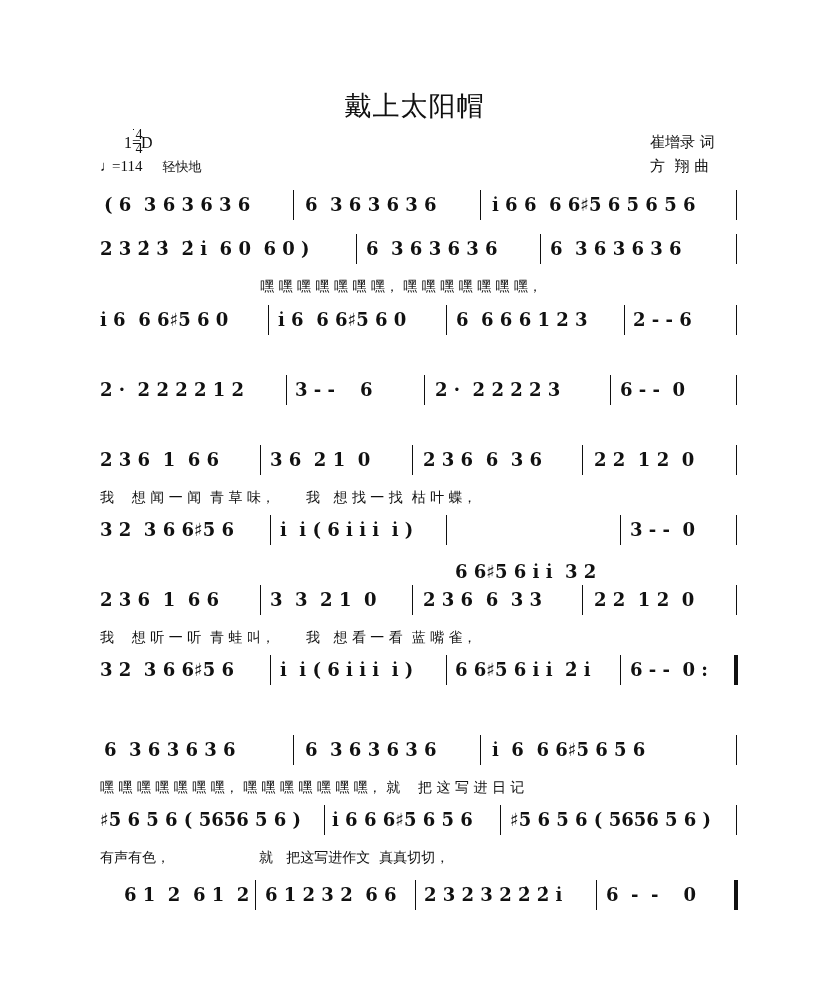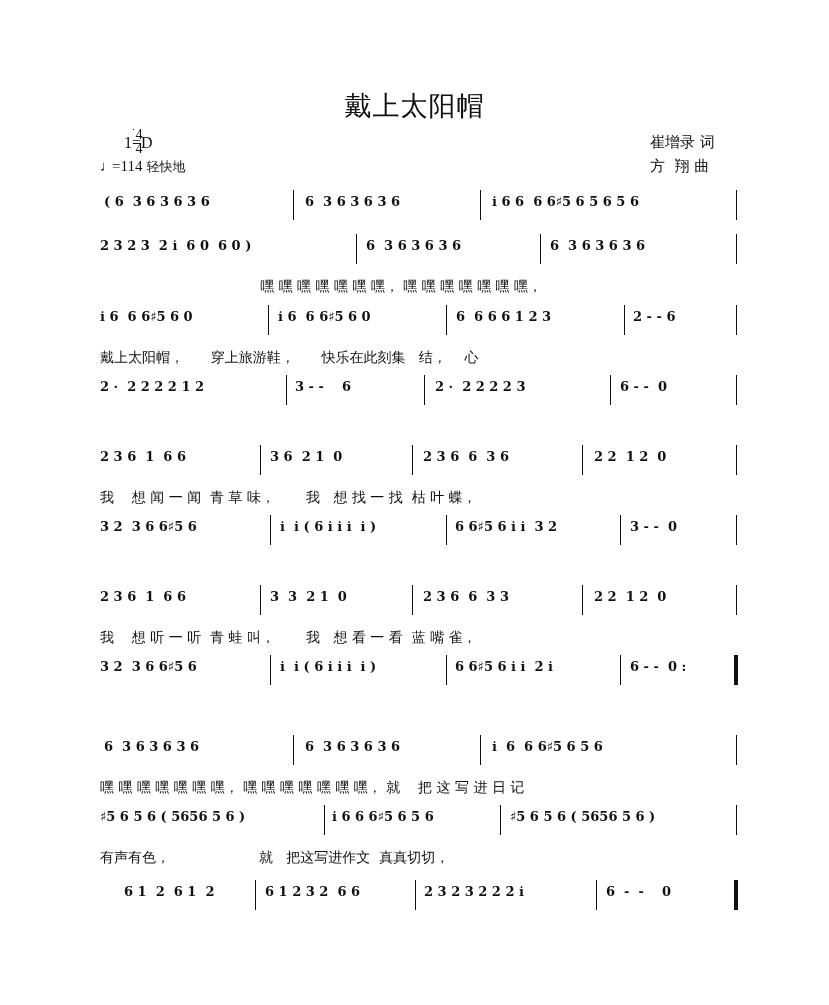--- a/index.html
+++ b/index.html
@@ -6,26 +6,26 @@
   body { width:829px; height:1005px; position:relative; overflow:hidden;
          font-family:"DejaVu Serif", serif; color:#111; }
   .title { position:absolute; left:0; width:829px; top:88px; text-align:center;
            font-size:27px; font-family:"DejaVu Sans", sans-serif; letter-spacing:1px; }
   .meta-left { position:absolute; left:100px; top:128px; font-size:15px; }
   .key { position:absolute; left:0; top:6px; white-space:nowrap; font-family:"Liberation Serif", serif; font-size:16px;margin-left:24px; }
   .frac { position:absolute; left:33px; top:0; width:12px; text-align:center; font-family:"Liberation Serif", serif; font-size:14px; line-height:14px; }
   .frac .bar { display:block; height:1px; background:#111; margin:1px 0; }
   .tempo { position:absolute; left:0; top:30px; white-space:nowrap; font-family:"Liberation Serif", serif; font-size:15px; }
   .tempo .note-glyph { display:inline-block; width:12px; }
-  .tempo .mark { font-family:"DejaVu Sans", sans-serif; font-size:13px; margin-left:4px; }
+  .tempo .mark { font-family:"DejaVu Sans", sans-serif; font-size:13px; margin-left:20px; }
   .meta-right { position:absolute; left:650px; top:130px; font-family:"DejaVu Sans", sans-serif; font-size:15px; line-height:24px; white-space:pre; }
 
   .row { position:absolute; left:100px; width:640px; height:40px; }
   .notes { position:absolute; left:0; top:0; height:32px; width:640px; white-space:nowrap;
-           font-family:"DejaVu Serif", serif; font-weight:bold; font-size:13px;text-decoration:underline; }
+           font-family:"DejaVu Serif", serif; font-weight:bold; font-size:18px;text-decoration:underline; }
   .lyrics { position:absolute; left:0; top:44px; width:640px; white-space:pre;
             font-family:"DejaVu Sans", sans-serif; font-size:14px; color:#111; }
   .seg { position:absolute; top:4px; white-space:pre; letter-spacing:0; }
   .bar { position:absolute; top:0; width:1px; height:30px; background:#111; }
   .endbar { position:absolute; top:0; width:4px; height:30px; background:#111; }
 </style>
 </head>
 <body>
 
 <div class="title">戴上太阳帽</div>
@@ -72,21 +72,20 @@
       <div class="notes">
         <span class="seg" style="left: 0px;">i̇ 6  6 6♯5 6 0</span>
         <span class="seg" style="left: 178px;">i̇ 6  6 6♯5 6 0</span>
         <span class="seg" style="left: 356px;">6  6 6 6 1 2 3</span>
         <span class="seg" style="left: 533px;">2 - - 6</span>
         <span class="bar" style="left: 168px;"></span>
         <span class="bar" style="left: 346px;"></span>
         <span class="bar" style="left: 524px;"></span>
         <span class="bar" style="left: 636px;"></span>
       </div>
-      <div class="lyrics">戴上太阳帽，      穿上旅游鞋，      快乐在此刻集   结，    心</div>
     </div>
     <div class="row" style="top: 375px;">
       <div class="notes">
         <span class="seg" style="left: 0px;">2 ·  2 2 2 2 1 2</span>
         <span class="seg" style="left: 195px;">3 - -    6</span>
         <span class="seg" style="left: 335px;">2 ·  2 2 2 2 3</span>
         <span class="seg" style="left: 520px;">6 - -  0</span>
         <span class="bar" style="left: 186px;"></span>
         <span class="bar" style="left: 324px;"></span>
         <span class="bar" style="left: 510px;"></span>
@@ -103,21 +102,21 @@
         <span class="bar" style="left: 312px;"></span>
         <span class="bar" style="left: 482px;"></span>
         <span class="bar" style="left: 636px;"></span>
       </div>
       <div class="lyrics">我    想 闻 一 闻  青 草 味，       我   想 找 一 找  枯 叶 蝶，</div>
     </div>
     <div class="row" style="top: 515px;">
       <div class="notes">
         <span class="seg" style="left: 0px;">3 2  3 6 6♯5 6</span>
         <span class="seg" style="left: 180px;">i̇  i̇ ( 6 i̇ i̇ i̇  i̇ )</span>
-        <span class="seg" style="left: 355px;">6 6♯5 6 i̇ i̇  3 2</span>
+        <span class="seg" style="left: 355px; margin-top: 42px;">6 6♯5 6 i̇ i̇  3 2</span>
         <span class="seg" style="left: 530px;">3 - -  0</span>
         <span class="bar" style="left: 170px;"></span>
         <span class="bar" style="left: 346px;"></span>
         <span class="bar" style="left: 520px;"></span>
         <span class="bar" style="left: 636px;"></span>
       </div>
     </div>
     <div class="row" style="top: 585px;">
       <div class="notes">
         <span class="seg" style="left: 0px;">2 3 6  1  6 6</span>

